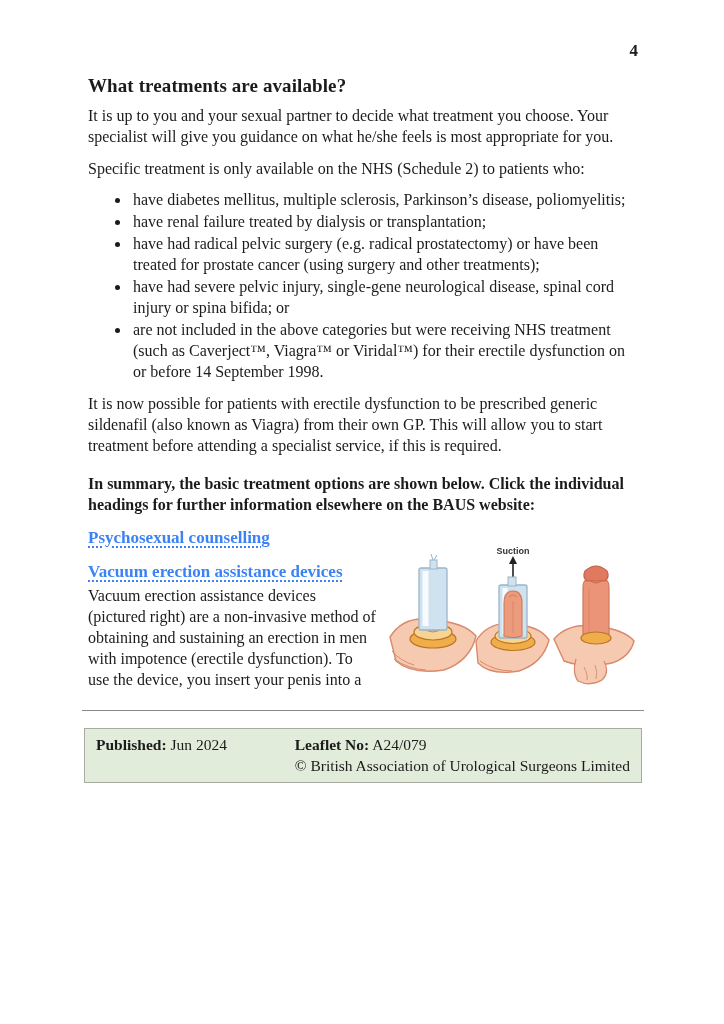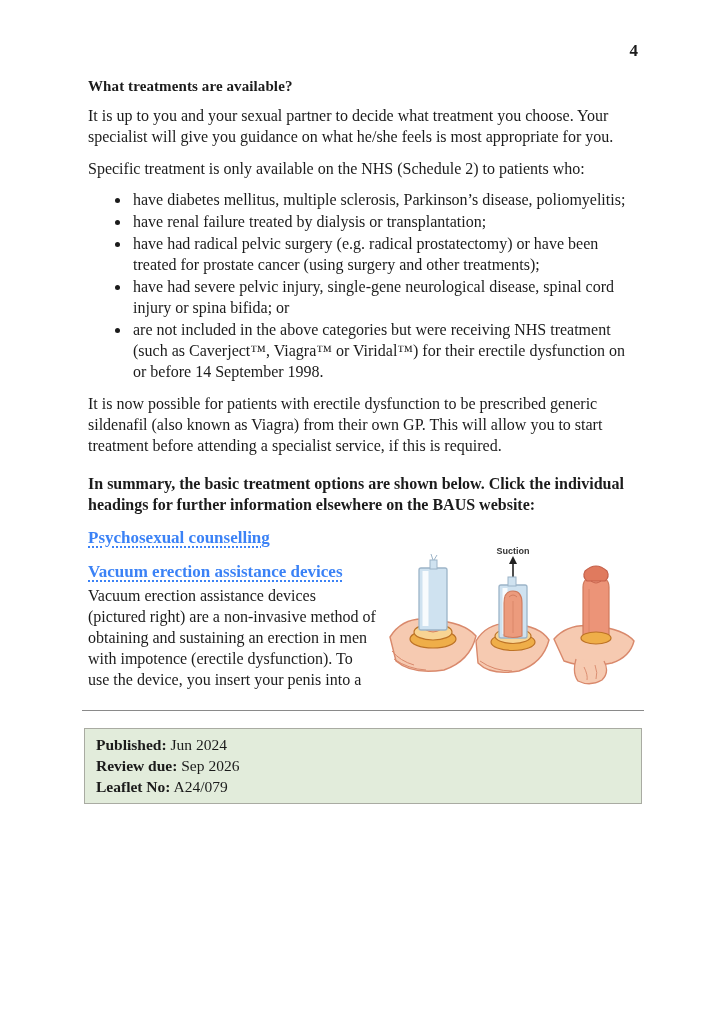--- a/index.html
+++ b/index.html
@@ -16,21 +16,21 @@
     font-size: 16px;
     line-height: 21px;
   }
   .page-number {
     text-align: right;
     font-weight: bold;
     font-size: 17px;
     margin-bottom: 12px;
   }
   h1.doc-heading {
-    font-size: 15px;
+    font-size: 19px;
     line-height: 26px;
     font-weight: bold;
     margin-bottom: 6px;
     letter-spacing: 0.1px;
   }
   p.para { margin-bottom: 11px; }
   p.para-gap { margin-bottom: 17px; }
   ul.criteria-list {
     margin: 0 0 11px 0;
     padding-left: 43px;
@@ -66,21 +66,20 @@
   }
   .footer-box {
     margin: 17px -4px 0 -4px;
     background: #e2ecdb;
     border: 1px solid #a9aba2;
     padding: 5px 11px 6px 11px;
     display: flex;
     justify-content: space-between;
     font-size: 15.5px;
     line-height: 21px;
-    flex-direction: column;
   }
   .footer-right { text-align: left; }
   .fig-label {
     font-family: "Liberation Sans", sans-serif;
     font-size: 9px;
     font-weight: bold;
     fill: #333333;
   }
 </style>
 </head>
@@ -162,20 +161,20 @@
     <span>Vacuum erection assistance devices (pictured right) are a non-invasive method of obtaining and sustaining an erection in men with impotence (erectile dysfunction).  To use the device, you insert your penis into a</span>
   </div>
 
   <div style="clear:both;"></div>
 
   <hr class="rule">
 
   <div class="footer-box">
     <div class="footer-left">
       <div><span class="bold-inline">Published:</span><span> Jun 2024</span></div>
-      <div><span class="bold-inline">Review due:</span><span> Sep 2026</span></div>
     </div>
     <div class="footer-right">
       <div><span class="bold-inline">Leaflet No:</span><span> A24/079</span></div>
+      <div>© British Association of Urological Surgeons Limited</div>
     </div>
   </div>
 
 </div>
 
 </body></html>

